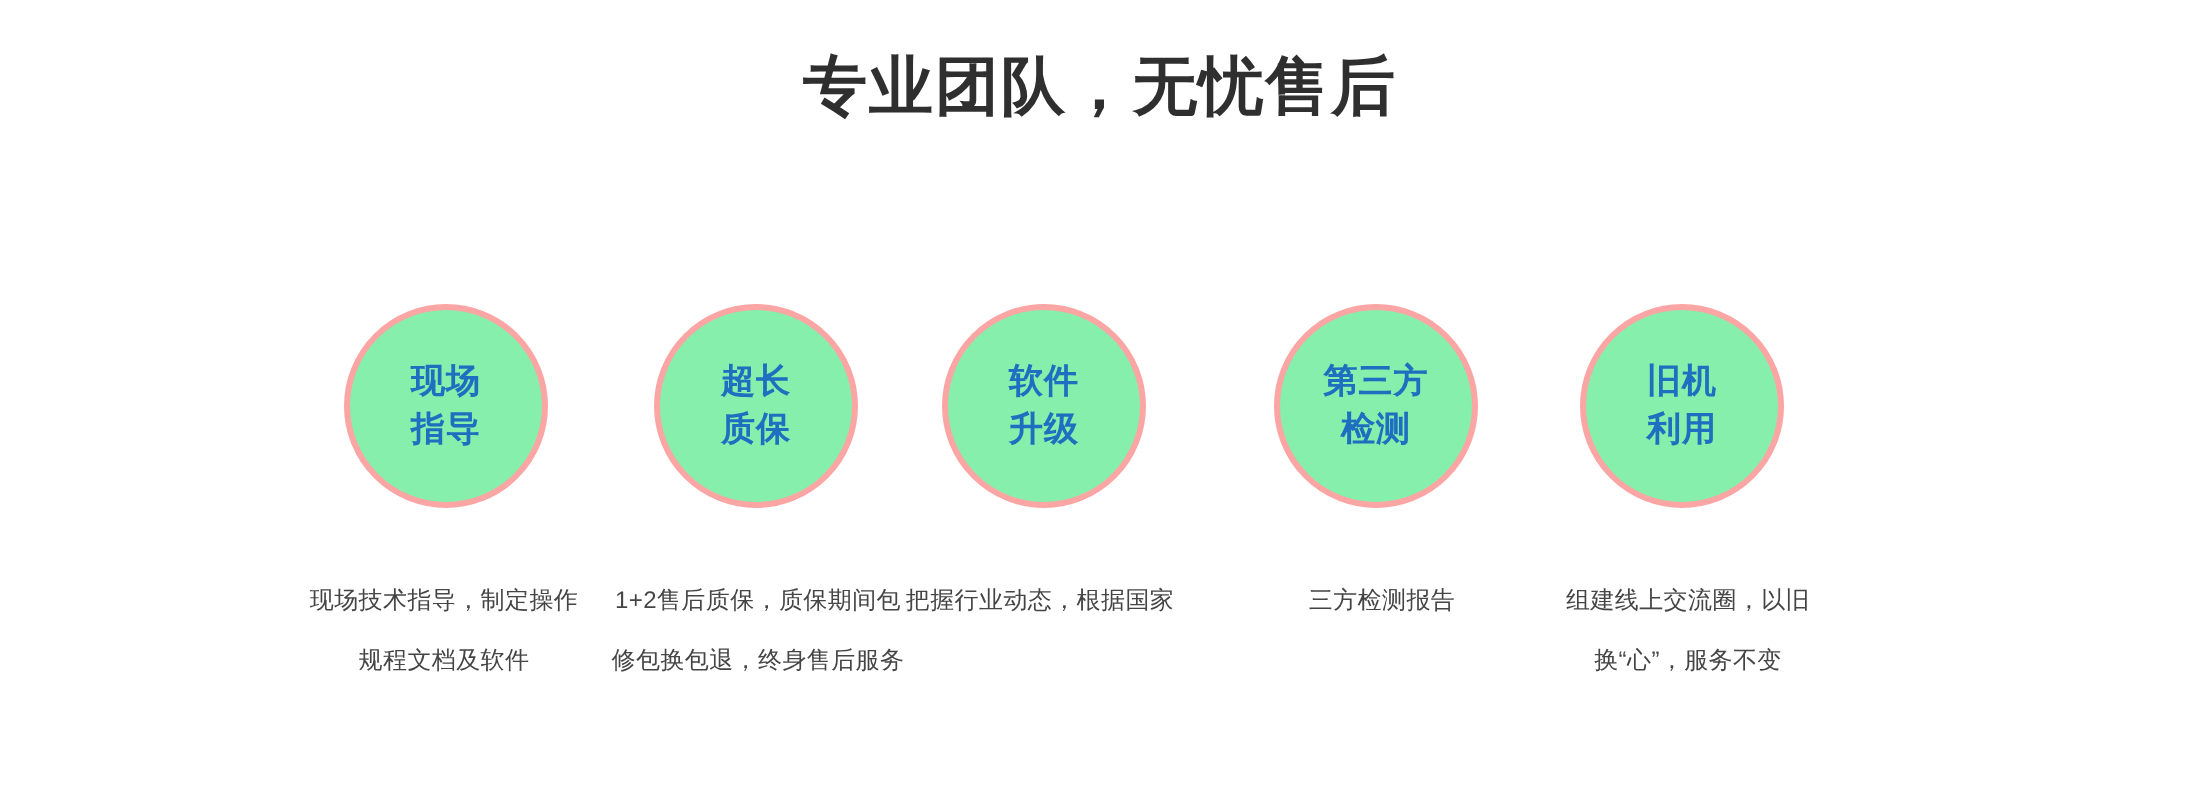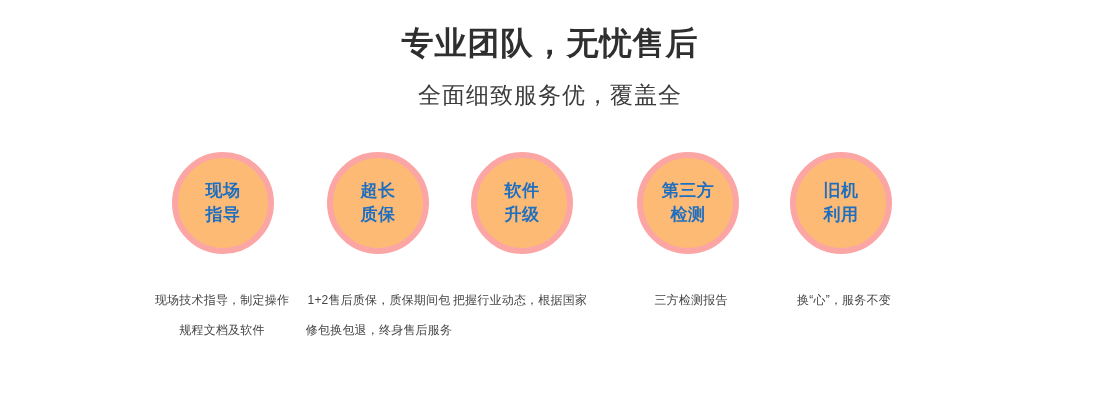--- a/index.html
+++ b/index.html
@@ -63,23 +63,23 @@
   .circle-item.i0 { left: 0px; }
   .circle-item.i1 { left: 155px; }
   .circle-item.i2 { left: 299px; }
   .circle-item.i3 { left: 465px; }
   .circle-item.i4 { left: 618px; }
 
   .circle {
     position: absolute;
     inset: 0;
     box-sizing: border-box;
-    border: 6px solid #fca5a5;
+    border: 3px solid #fca5a5;
     border-radius: 50%;
-    background: #fdba74;
+    background: #86efac;
     display: flex;
     flex-direction: column;
     align-items: center;
     justify-content: center;
   }
   .circle-line {
     font-size: 17px;
     font-weight: bold;
     color: #1f6fc0;
     line-height: 24px;
@@ -115,21 +115,20 @@
     white-space: nowrap;
   }
 </style>
 </head>
 <body>
 
 <div class="page">
 
   <div class="heading">
     <h1 class="title">专业团队，无忧售后</h1>
-    <h2 class="subtitle">全面细致服务优，覆盖全</h2>
   </div>
 
   <div class="circles-row">
 
     <div class="circle-item i0">
       <div class="circle">
         <span class="circle-line">现场</span>
         <span class="circle-line">指导</span>
       </div>
     </div>
@@ -178,18 +177,19 @@
 
     <div class="caption-item c2">
       <div class="caption-line">把握行业动态，根据国家</div>
     </div>
 
     <div class="caption-item c3">
       <div class="caption-line">三方检测报告</div>
     </div>
 
     <div class="caption-item c4">
+      <div class="caption-line">组建线上交流圈，以旧</div>
       <div class="caption-line">换“心”，服务不变</div>
     </div>
 
   </div>
 
 </div>
 
 </body></html>

